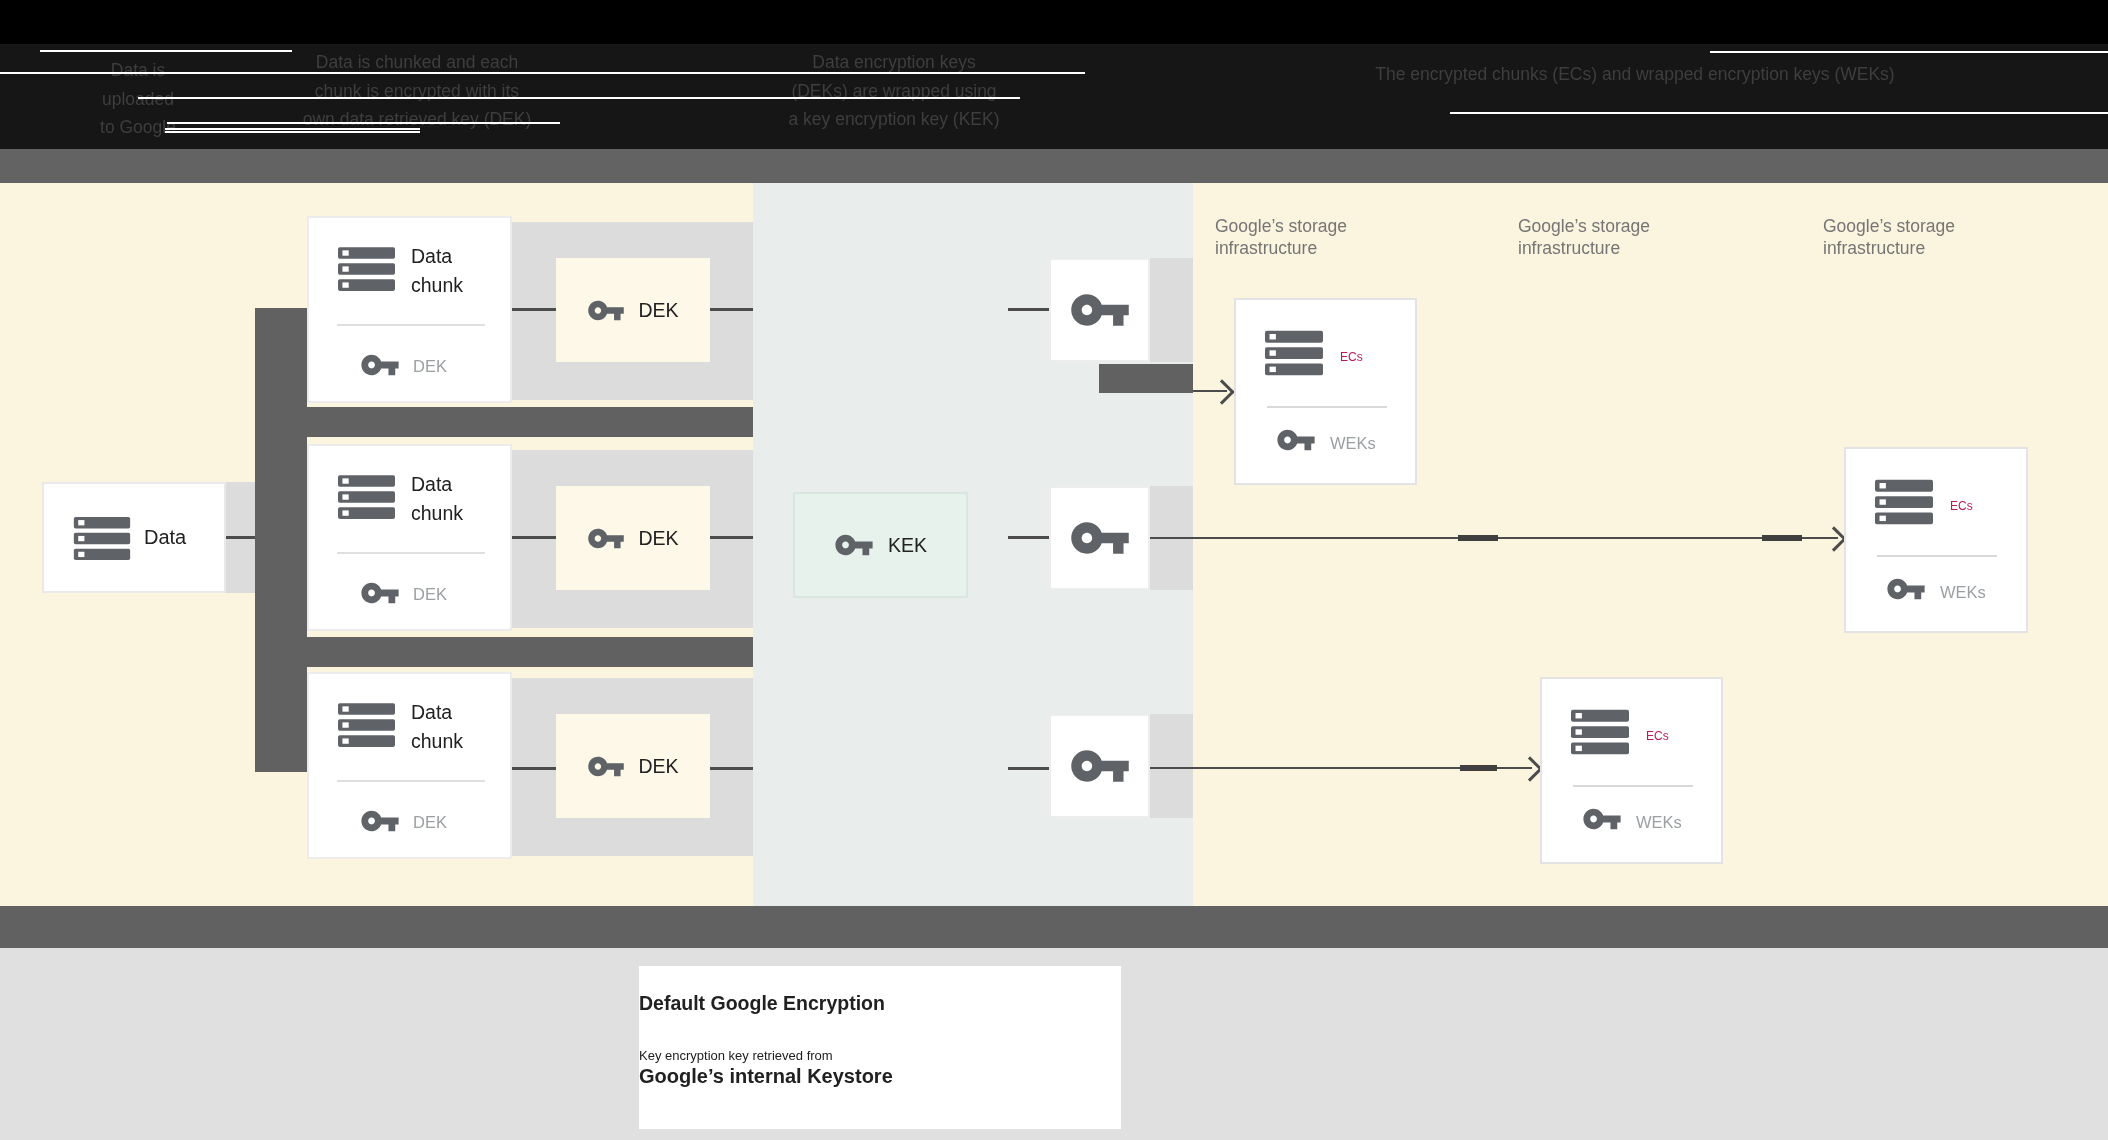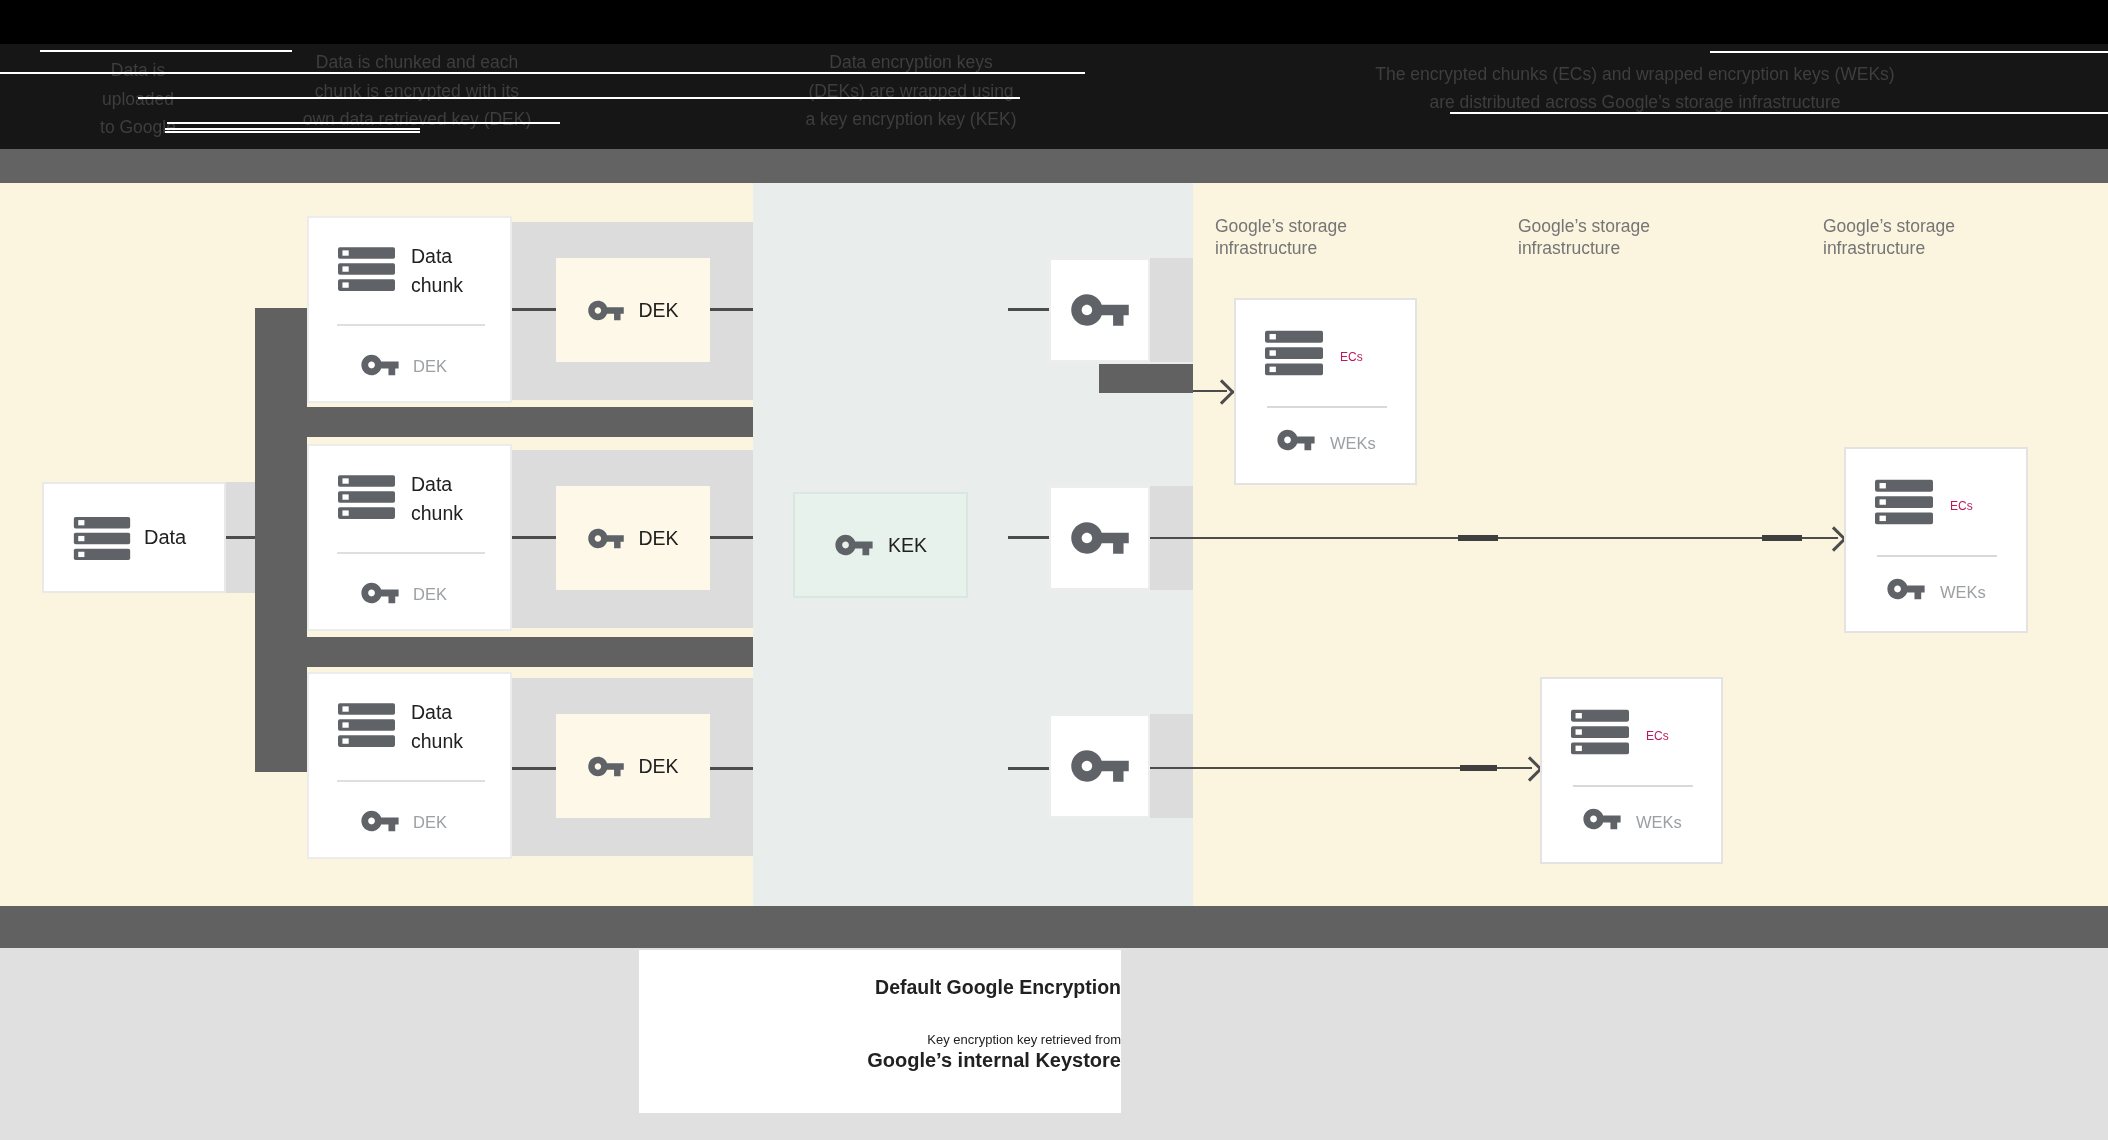--- a/index.html
+++ b/index.html
@@ -9,21 +9,21 @@
     -webkit-font-smoothing:antialiased;
   }
   .abs{position:absolute;}
 
   
   .hdr{position:absolute;left:0;top:0;width:2108px;height:149px;background:#161616;}
   .hdr-topstrip{position:absolute;left:0;top:0;width:2108px;height:44px;background:#000;}
   .hstep{position:absolute;color:#3e3e3e;font-size:17.5px;line-height:28.5px;text-align:center;font-weight:400;}
   .hstep1{left:38px;top:56px;width:200px;}
   .hstep2{left:267px;top:48px;width:300px;}
-  .hstep3{left:761px;top:48px;width:300px;}
+  .hstep3{left:744px;top:48px;width:300px;}
   .hstep4{left:1315px;top:60px;width:640px;line-height:28px;}
   .wl{position:absolute;height:2px;background:#ffffff;}
 
   
   .band{position:absolute;left:0;width:2108px;background:#616161;}
   .band-top{top:149px;height:34px;background:#636363;}
   .band-bottom{top:906px;height:42px;}
 
   
   .main{position:absolute;left:0;top:183px;width:2108px;height:723px;}
@@ -76,21 +76,21 @@
   .ecs-divider{position:absolute;left:31px;top:106px;width:120px;height:2px;background:#D9D9D9;}
   .weks-key{position:absolute;left:40px;top:129px;}
   .weks-label{position:absolute;left:94px;top:134px;font-size:16.5px;color:#9CA0A3;}
 
   .aline{position:absolute;height:2px;background:#4C4C4C;}
   .adash{position:absolute;height:6px;background:#3F3F3F;}
   .ahead{position:absolute;width:15px;height:15px;border-top:3px solid #4C4C4C;border-right:3px solid #4C4C4C;transform:rotate(45deg);}
 
   
   .footer{position:absolute;left:0;top:948px;width:2108px;height:192px;background:#E0E0E0;}
-  .note-box{position:absolute;left:639px;top:2px;width:482px;height:163px;background:#fff;text-align:right;color:#212121;}
+  .note-box{position:absolute;left:639px;top:18px;width:482px;height:163px;background:#fff;text-align:left;color:#212121;}
   .note-title{margin-top:26px;font-size:19.5px;font-weight:bold;}
   .note-line1{margin-top:33px;font-size:13px;}
   .note-line2{margin-top:2px;font-size:20px;font-weight:bold;}
 
   .dlabel{font-size:20px;color:#212121;}
   svg{display:block;}
 </style>
 </head>
 <body>
 
@@ -123,21 +123,20 @@
       <div>chunk is encrypted with its</div>
       <div>own data retrieved key (DEK)</div>
     </div>
     <div class="hstep hstep3">
       <div>Data encryption keys</div>
       <div>(DEKs) are wrapped using</div>
       <div>a key encryption key (KEK)</div>
     </div>
     <div class="hstep hstep4">
       <div>The encrypted chunks (ECs) and wrapped encryption keys (WEKs)</div>
-      <div>are distributed across Google’s storage infrastructure</div>
     </div>
 
     <div class="wl" style="left:40px;top:50px;width:252px;"></div>
     <div class="wl" style="left:0;top:72px;width:1085px;"></div>
     <div class="wl" style="left:138px;top:97px;width:882px;"></div>
     <div class="wl" style="left:167px;top:122px;width:393px;"></div>
     <div class="wl" style="left:165px;top:128px;width:255px;"></div>
     <div class="wl" style="left:165px;top:131px;width:255px;"></div>
     <div class="wl" style="left:1710px;top:51px;width:398px;"></div>
     <div class="wl" style="left:1450px;top:112px;width:658px;"></div>

